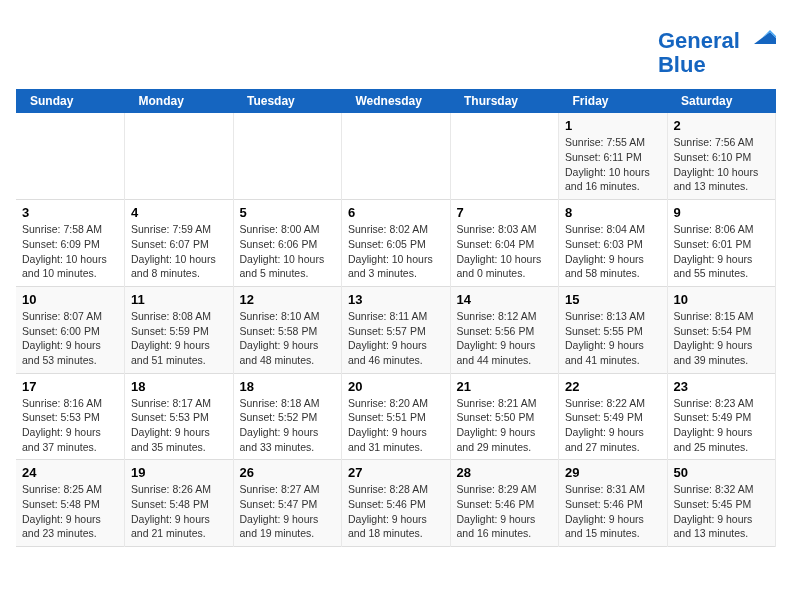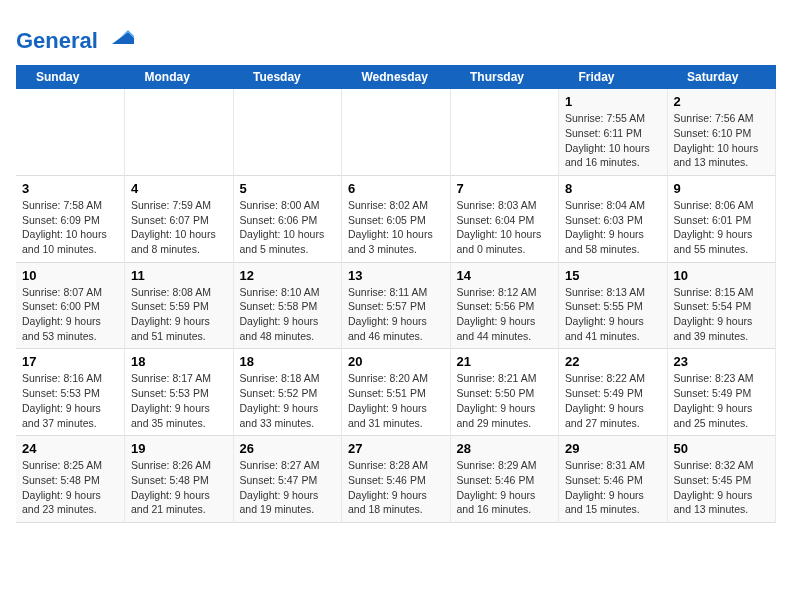--- a/index.html
+++ b/index.html
@@ -6,22 +6,23 @@
     body {
       font-family: Arial, sans-serif;
       background: #fff;
       width: 792px;
       min-height: 612px;
       padding: 16px;
     }
     .header {
       display: flex;
       justify-content: space-between;
-      align-items: center;
+      align-items: flex-end;
       margin-bottom: 12px;
+      flex-direction: column;
     }
     .logo {
       display: flex;
       align-items: center;
       margin-top: 4px;
     }
     .logo-text {
       font-size: 22px;
       font-weight: bold;
       color: #1a1a1a;
@@ -48,21 +49,21 @@
       color: #444;
     }
     table {
       width: 100%;
       border-collapse: collapse;
       font-size: 11px;
     }
     thead th {
       background: #1565c0;
       color: #fff;
-      padding: 5px 20px;
+      padding: 5px 14px;
       text-align: left;
       font-size: 12px;
       font-weight: bold;
     }
     tbody tr {
       border-bottom: 1px solid #ddd;
     }
     tbody td {
       vertical-align: top;
       padding: 5px 6px;
@@ -100,20 +101,23 @@
     <div>
       <div style="display:flex;align-items:center;">
         <div class="logo-text">
           <span>General</span>
           <svg class="logo-icon" viewBox="0 0 28 28">
             <polygon points="6,24 22,12 28,18 28,24" fill="#1565c0"></polygon>
             <polygon points="14,18 22,10 28,16 28,18 22,12" fill="#42a5f5"></polygon>
           </svg>
         </div>
       </div>
+      <div class="logo-text">
+        <span style="color:#1565c0;">Blue</span>
+      </div>
     </div>
   </div>
 </div>
 
 <table>
   <thead>
     <tr>
     <th>Sunday</th>
         <th>Monday</th>
         <th>Tuesday</th>

